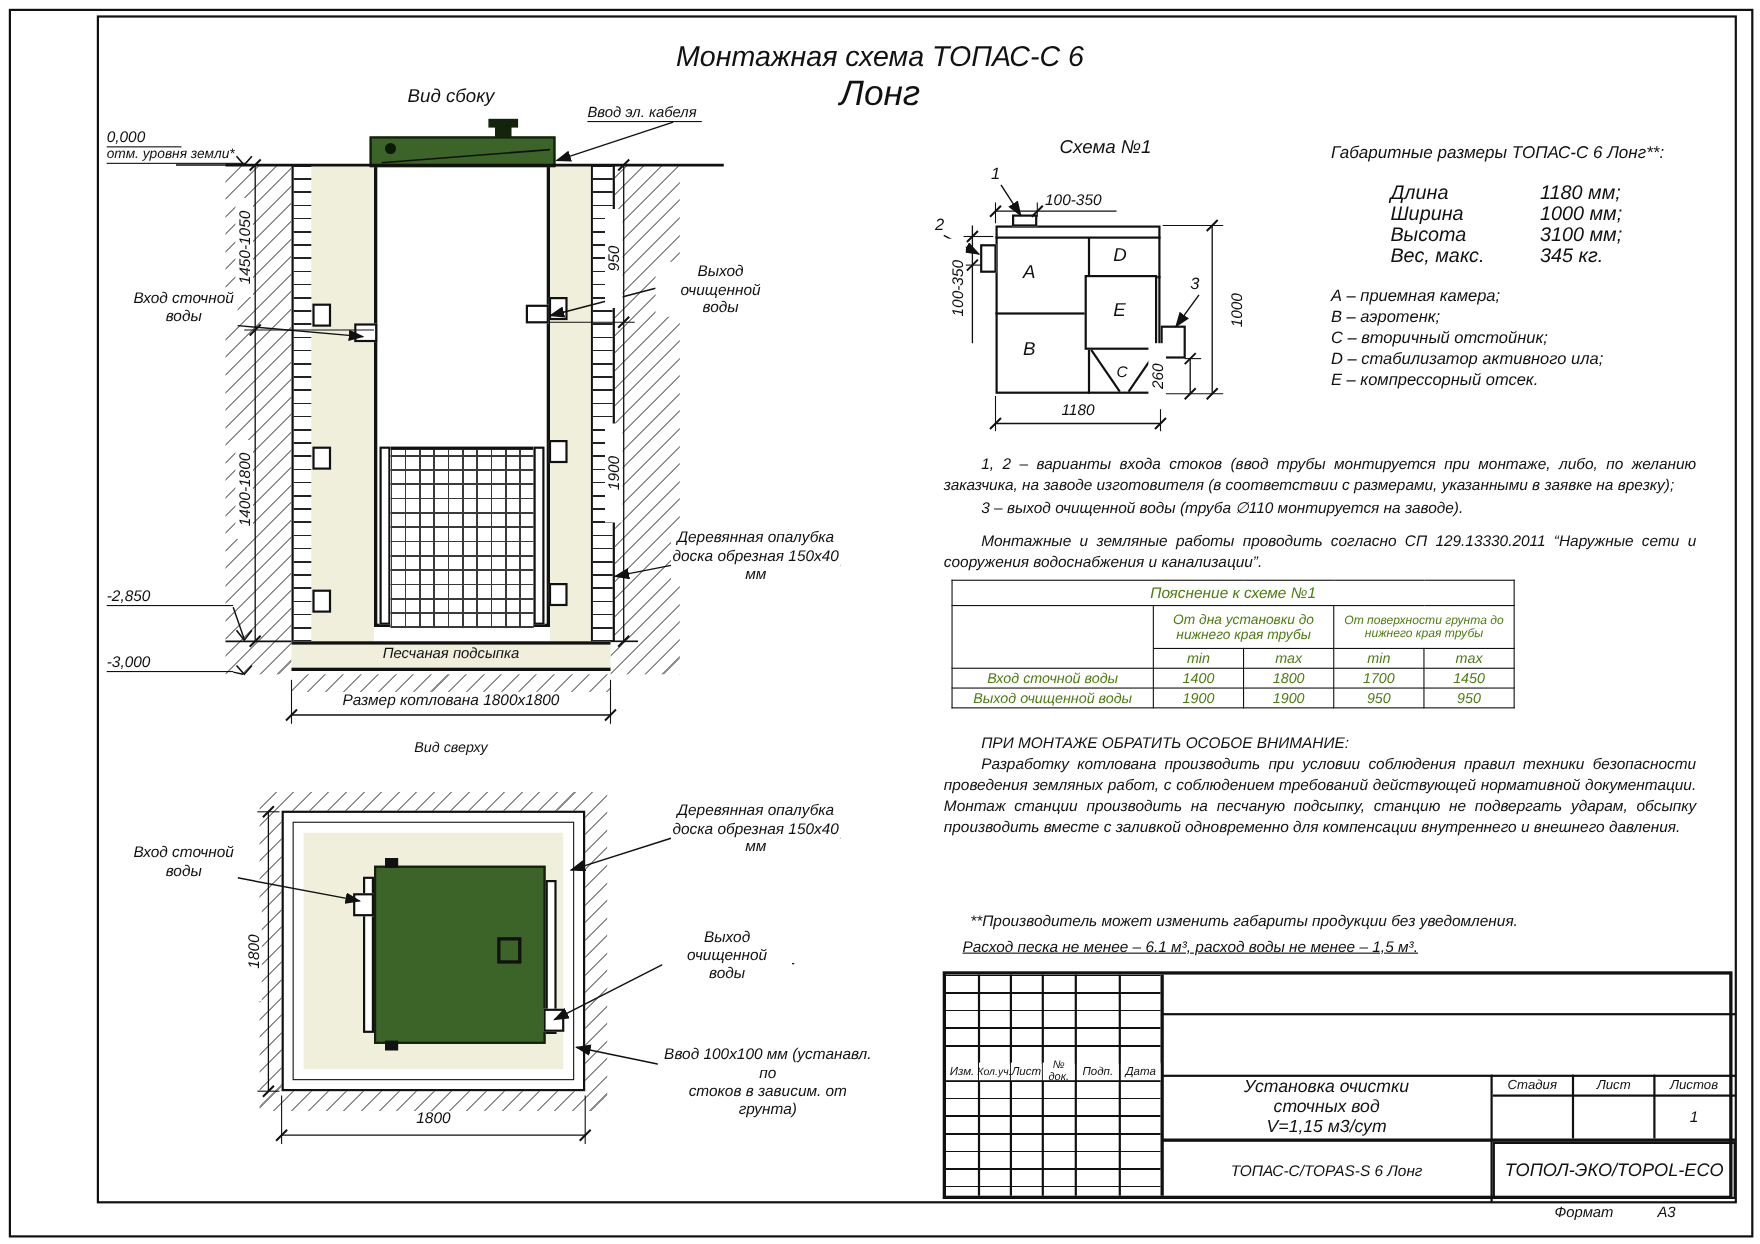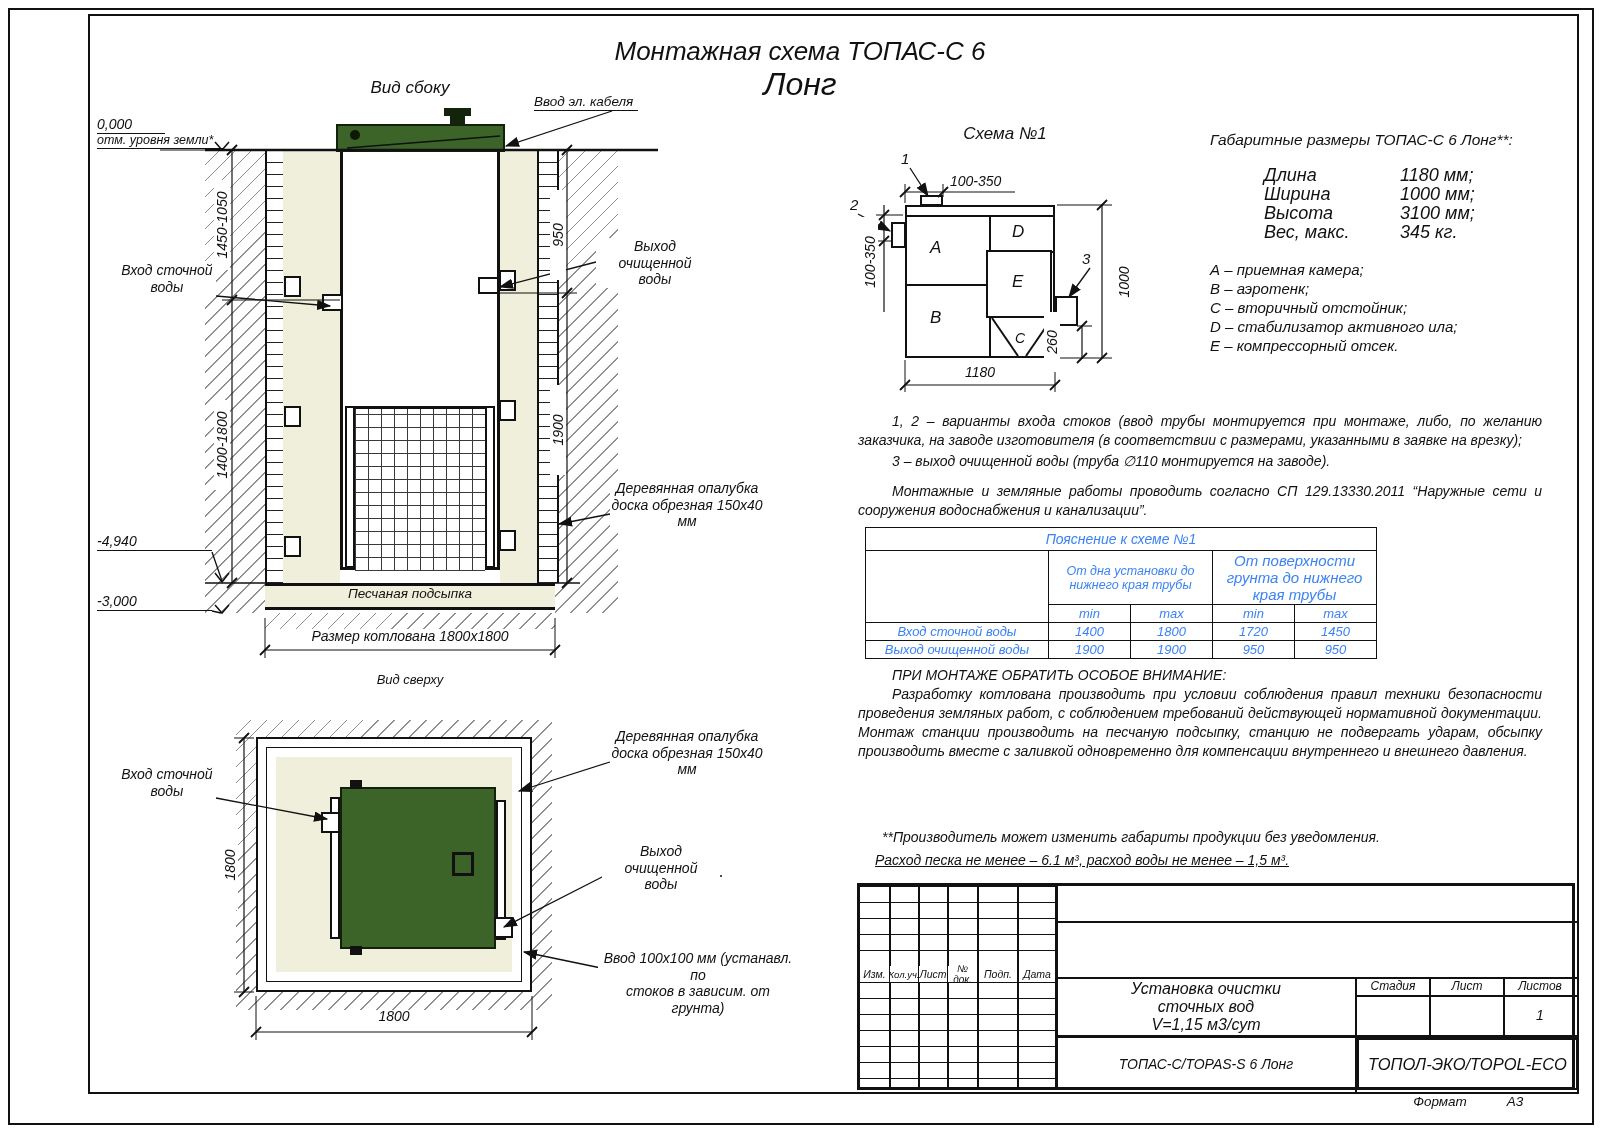--- a/index.html
+++ b/index.html
@@ -24,21 +24,21 @@
   .u{border-bottom:1.5px solid #111;}
   .vdim{position:absolute;width:90px;height:16px;line-height:16px;font-size:14px;text-align:center;
         transform:rotate(-90deg);background:#fff;z-index:6;}
   .leader-lbl{background:#fff;}
   svg.overlay{position:absolute;left:0;top:0;z-index:5;}
   .tl{position:absolute;background:#111;}
   .comp{position:absolute;font-size:17px;z-index:6;}
   .marker-num{position:absolute;font-size:15px;z-index:6;}
   
   .xtable{position:absolute;left:865px;top:527px;z-index:6;border-collapse:collapse;
-          font-size:13px;font-style:italic;color:#3b82f6;}
+          font-size:13px;font-style:italic;color:#4d7c0f;}
   .xtable td,.xtable th{border:1.6px solid #111;text-align:center;vertical-align:middle;
           font-weight:normal;padding:1px 3px;}
   .xtable .ttl{height:20px;font-size:14px;}
   .para{position:absolute;font-size:14px;line-height:19px;text-align:justify;z-index:6;}
   .indent{text-indent:34px;}
   
   .tb{position:absolute;left:857px;top:883px;width:718px;height:207px;border:3px solid #111;
       box-sizing:border-box;z-index:6;}
   .tb .cell{position:absolute;display:flex;align-items:center;justify-content:center;text-align:center;}
 </style>
@@ -192,21 +192,21 @@
   <div class="lbl leader-lbl" style="left:596px;top:238px;width:118px;">
     <div>Выход очищенной</div>
     <div>воды</div>
   </div>
   <div class="vdim" style="left:177px;top:437px;">1400-1800</div>
   <div class="vdim" style="left:513px;top:422px;">1900</div>
   <div class="lbl leader-lbl" style="left:610px;top:480px;width:154px;">
     <div>Деревянная опалубка</div>
     <div>доска обрезная 150х40 мм</div>
   </div>
-  <div class="lbl lbl-l u" style="left:97px;top:533px;width:115px;">-4,940</div>
+  <div class="lbl lbl-l u" style="left:97px;top:533px;width:115px;">-2,850</div>
   <div class="lbl lbl-l u" style="left:97px;top:593px;width:115px;">-3,000</div>
   <div class="lbl" style="left:300px;top:586px;width:220px;font-size:13.5px;">Песчаная подсыпка</div>
   <div class="lbl" style="left:280px;top:628px;width:260px;">Размер котлована 1800х1800</div>
 
   <div class="lbl" style="left:330px;top:672px;width:160px;font-size:13px;">Вид сверху</div>
   <div class="lbl leader-lbl" style="left:118px;top:766px;width:98px;">
     <div>Вход сточной</div>
     <div>воды</div>
   </div>
   <div class="lbl leader-lbl" style="left:610px;top:728px;width:154px;">
@@ -259,34 +259,34 @@
   <div class="para indent" style="left:858px;top:482px;width:684px;">Монтажные и земляные работы проводить согласно СП 129.13330.2011 “Наружные сети и сооружения водоснабжения и канализации”.</div>
 
   <table class="xtable">
     <tbody>
         <tr>
           <td class="ttl" colspan="5">Пояснение к схеме №1</td>
         </tr>
     <tr>
       <td style="width:176px;border-bottom:none;"></td>
       <td colspan="2" style="width:150px;height:36px;font-size:12.5px;">От дна установки до нижнего края трубы</td>
-      <td colspan="2" style="width:150px;font-size:15px;">От поверхности грунта до нижнего края трубы</td>
+      <td colspan="2" style="width:150px;font-size:11px;">От поверхности грунта до нижнего края трубы</td>
     </tr>
     <tr>
       <td style="border-top:none;"></td>
       <td style="width:75px;">min</td>
       <td style="width:75px;">max</td>
       <td style="width:75px;">min</td>
       <td style="width:75px;">max</td>
     </tr>
     <tr>
       <td>Вход сточной воды</td>
       <td>1400</td>
       <td>1800</td>
-      <td>1720</td>
+      <td>1700</td>
       <td>1450</td>
     </tr>
     <tr>
       <td>Выход очищенной воды</td>
       <td>1900</td>
       <td>1900</td>
       <td>950</td>
       <td>950</td>
     </tr>
   </tbody>

